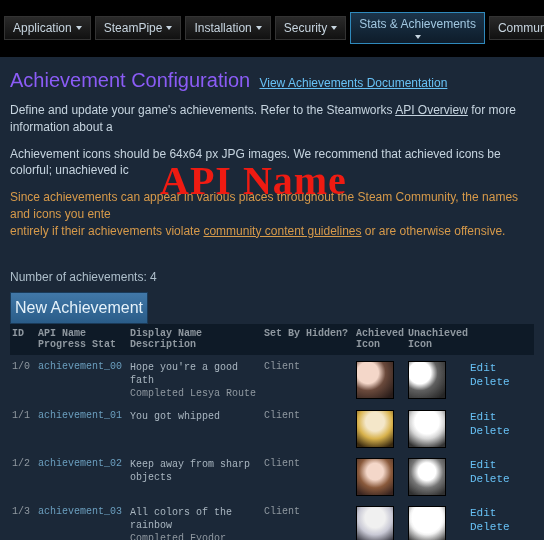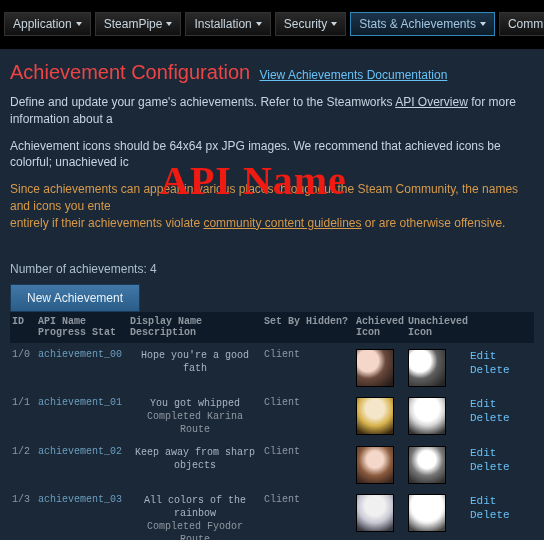--- a/index.html
+++ b/index.html
@@ -32,36 +32,37 @@
     color: #c7d5e0;
     display: flex;
     align-items: center;
     gap: 4px;
     white-space: nowrap;
   }
   .topnav .tab.active {
     border: 1px solid #2f89bc;
     background: linear-gradient(#1b344a, #0e1c2a);
     color: #a1c7e0;
+    flex-direction: column;
   }
   .topnav .caret {
     display: inline-block;
     width: 0;
     height: 0;
     border-left: 3px solid transparent;
     border-right: 3px solid transparent;
     border-top: 4px solid #c7d5e0;
   }
 
   .content {
     padding: 12px 10px 0 10px;
   }
 
   .page-title {
-    color: #ef4444;
+    color: #8b5cf6;
     font-size: 20px;
     font-weight: normal;
     display: inline;
   }
   .doc-link {
     font-size: 12px;
     color: #67c1f5;
     text-decoration: underline;
     margin-left: 6px;
   }
@@ -86,22 +87,22 @@
     margin-top: 30px;
     font-size: 12px;
     color: #aebfcb;
   }
 
   .btn {
     display: inline-block;
     background: linear-gradient(#4178a8, #2a5c88);
     border: 1px solid #1a3a58;
     color: #e6f2fa;
-    font-size: 12px;
-    padding: 6px 16px;
+    font-size: 16px;
+    padding: 6px 4px;
     margin-top: 8px;
     cursor: pointer;
   }
 
   .table {
     font-family: Liberation Mono, monospace;
   }
   .thead, .trow {
     display: grid;
     grid-template-columns: 22px 88px 130px 38px 46px 48px 58px 48px;
@@ -122,21 +123,21 @@
     padding: 6px 2px 4px 2px;
     font-size: 10px;
     color: #8f98a0;
     align-items: start;
   }
   .trow + .trow {
     margin-top: 0;
   }
   .cell-id { color: #8f98a0; }
   .cell-api { color: #6b9fbf; font-size: 10px; }
-  .cell-disp { color: #8f98a0; font-size: 10px; line-height: 1.3; text-align: center; }
+  .cell-disp { color: #8f98a0; font-size: 10px; line-height: 1.3; }
   .cell-disp .title { color: #a9b6c0; }
   .cell-set { color: #8f98a0; font-size: 10px; }
   .iconbox {
     width: 36px;
     height: 36px;
     background: #3a3a3a;
     border: 1px solid #000;
   }
   .iconbox.un {
     filter: grayscale(1) brightness(1.2);
@@ -238,41 +239,41 @@
       <div style="white-space:normal;">Achieved Icon</div>
       <div style="white-space:normal;">Unachieved Icon</div>
       <div></div>
     </div>
 
     <div class="trow">
       <div class="cell-id">1/0</div>
       <div class="cell-api">achievement_00</div>
       <div class="cell-disp">
         <span class="title">Hope you're a good fath</span><br>
+        <span>Completed Lesya Route</span>
       </div>
       <div class="cell-set">Client</div>
       <div></div>
       <div>
           <div class="iconbox avatar1"></div>
         </div>
       <div>
           <div class="iconbox un avatar1"></div>
         </div>
       <div class="actions">
         <a href="#">Edit</a>
         <a href="#">Delete</a>
       </div>
     </div>
 
     <div class="trow">
       <div class="cell-id">1/1</div>
       <div class="cell-api">achievement_01</div>
       <div class="cell-disp">
         <span class="title">You got whipped</span><br>
-        <span>Completed Karina Route</span>
       </div>
       <div class="cell-set">Client</div>
       <div></div>
       <div>
           <div class="iconbox avatar2"></div>
         </div>
       <div>
           <div class="iconbox un avatar2"></div>
         </div>
       <div class="actions">

